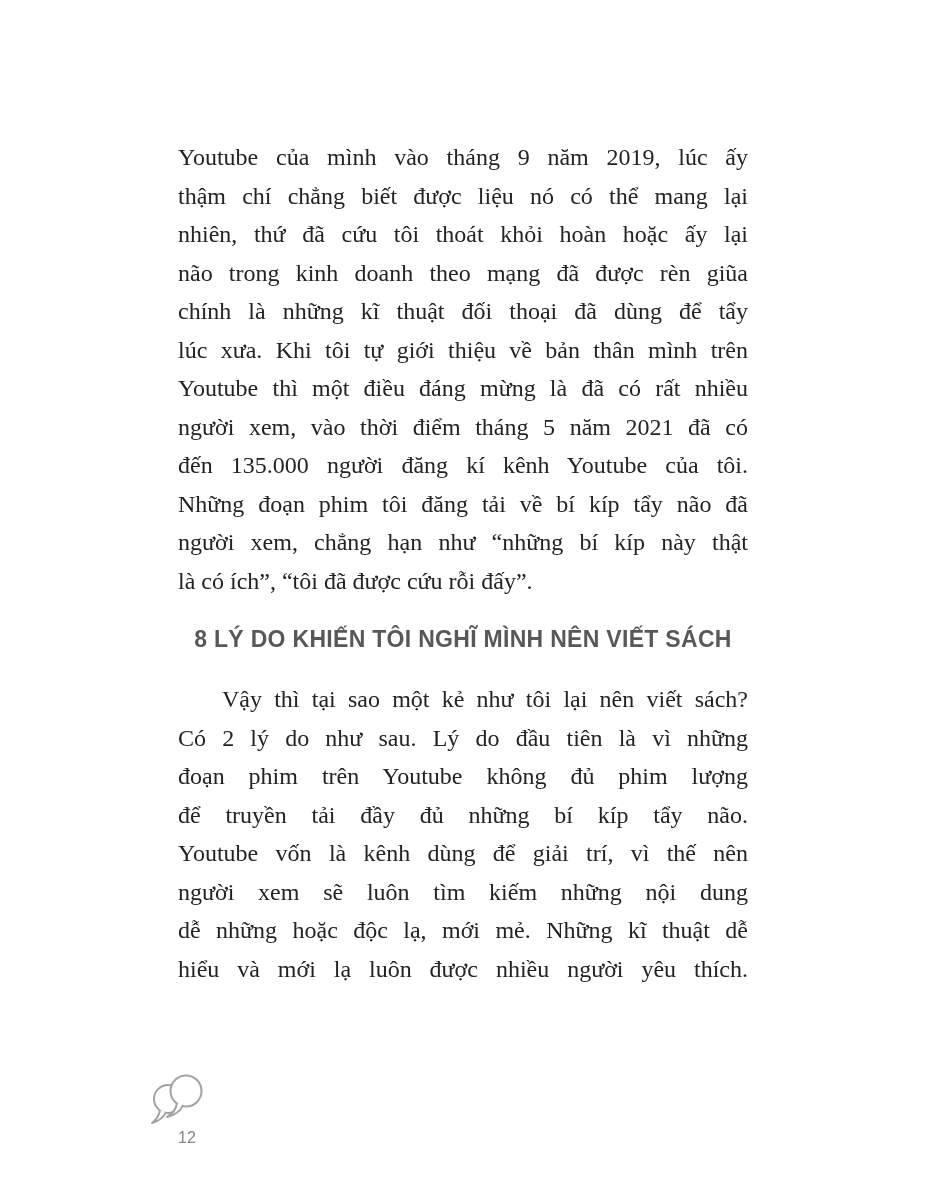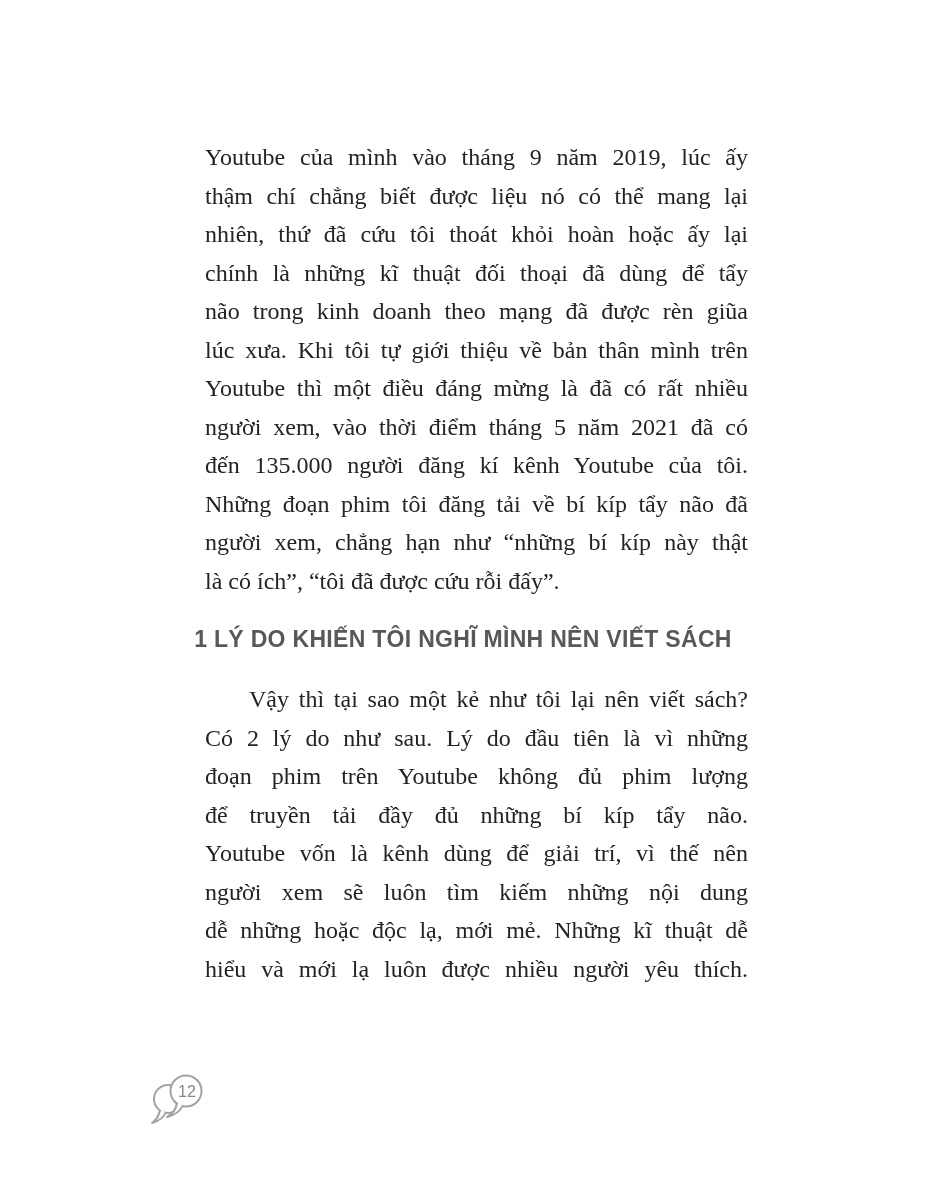--- a/index.html
+++ b/index.html
@@ -7,62 +7,61 @@
   body { position:relative; font-family:"Liberation Serif", serif; overflow:hidden; }
 
   .text-column {
     position:absolute; left:178px; top:138px; width:570px;
     color:#232323;
   }
   .line {
     font-size:24px; line-height:38.5px;
     text-align:justify; text-align-last:justify; text-justify:inter-word;
     white-space:normal;
-    margin-left:27px;
   }
   .line.no-just { text-align-last:left; }
   .line.indent { padding-left:44px; }
   .b { font-weight:normal; }
 
   .section-heading {
     font-family:"Liberation Sans", sans-serif;
     font-weight:bold; font-size:23px; line-height:34px;
     letter-spacing:0.3px; color:#57585a;
     text-align:center; margin-top:22px;
   }
   .p2 { margin-top:24px; }
 
   .page-marker { position:absolute; left:151px; top:1072px; }
   .page-num {
-    position:absolute; left:170px; top:1083px; width:34px;
+    position:absolute; left:170px; top:1129px; width:34px;
     text-align:center; font-family:"Liberation Sans", sans-serif;
     font-size:16px; line-height:18px; color:#85878a;
   }
 </style>
 </head>
 <body>
 
 <div class="text-column">
 
   <div>
     <div class="line">Youtube của mình vào tháng 9 năm 2019, lúc ấy</div>
     <div class="line">thậm chí chẳng biết được liệu nó có thể mang lại</div>
     <div class="line">nhiên, thứ đã cứu tôi thoát khỏi hoàn hoặc ấy lại</div>
+    <div class="line">não trong kinh doanh theo mạng đã được rèn giũa</div>
     <div class="line">chính là những kĩ thuật đối thoại đã dùng để tẩy</div>
-    <div class="line">não trong kinh doanh theo mạng đã được rèn giũa</div>
     <div class="line">lúc xưa. Khi tôi tự giới thiệu về bản thân mình trên</div>
     <div class="line">Youtube thì một điều đáng mừng là đã có rất nhiều</div>
     <div class="line">người xem, vào thời điểm tháng 5 năm 2021 đã có</div>
     <div class="line">đến 135.000 người đăng kí kênh Youtube của tôi.</div>
     <div class="line">Những đoạn phim tôi đăng tải về bí kíp tẩy não đã</div>
     <div class="line">người xem, chẳng hạn như “những bí kíp này thật</div>
     <div class="line no-just">là có ích”, “tôi đã được cứu rỗi đấy”.</div>
   </div>
 
-  <div class="section-heading">1 LÝ DO KHIẾN TÔI NGHĨ MÌNH NÊN VIẾT SÁCH</div>
+  <div class="section-heading">8 LÝ DO KHIẾN TÔI NGHĨ MÌNH NÊN VIẾT SÁCH</div>
 
   <div class="p2">
     <div class="line indent">Vậy thì tại sao một kẻ như tôi lại nên viết sách?</div>
     <div class="line"><span>Có 2 lý do như sau. Lý do đầu tiên là vì </span><span class="b">những</span></div>
     <div class="line"><span class="b">đoạn phim trên Youtube không đủ phim lượng</span></div>
     <div class="line"><span class="b">để truyền tải đầy đủ những bí kíp tẩy não</span><span>.</span></div>
     <div class="line">Youtube vốn là kênh dùng để giải trí, vì thế nên</div>
     <div class="line">người xem sẽ luôn tìm kiếm những nội dung</div>
     <div class="line">dễ những hoặc độc lạ, mới mẻ. Những kĩ thuật dễ</div>
     <div class="line">hiểu và mới lạ luôn được nhiều người yêu thích.</div>

